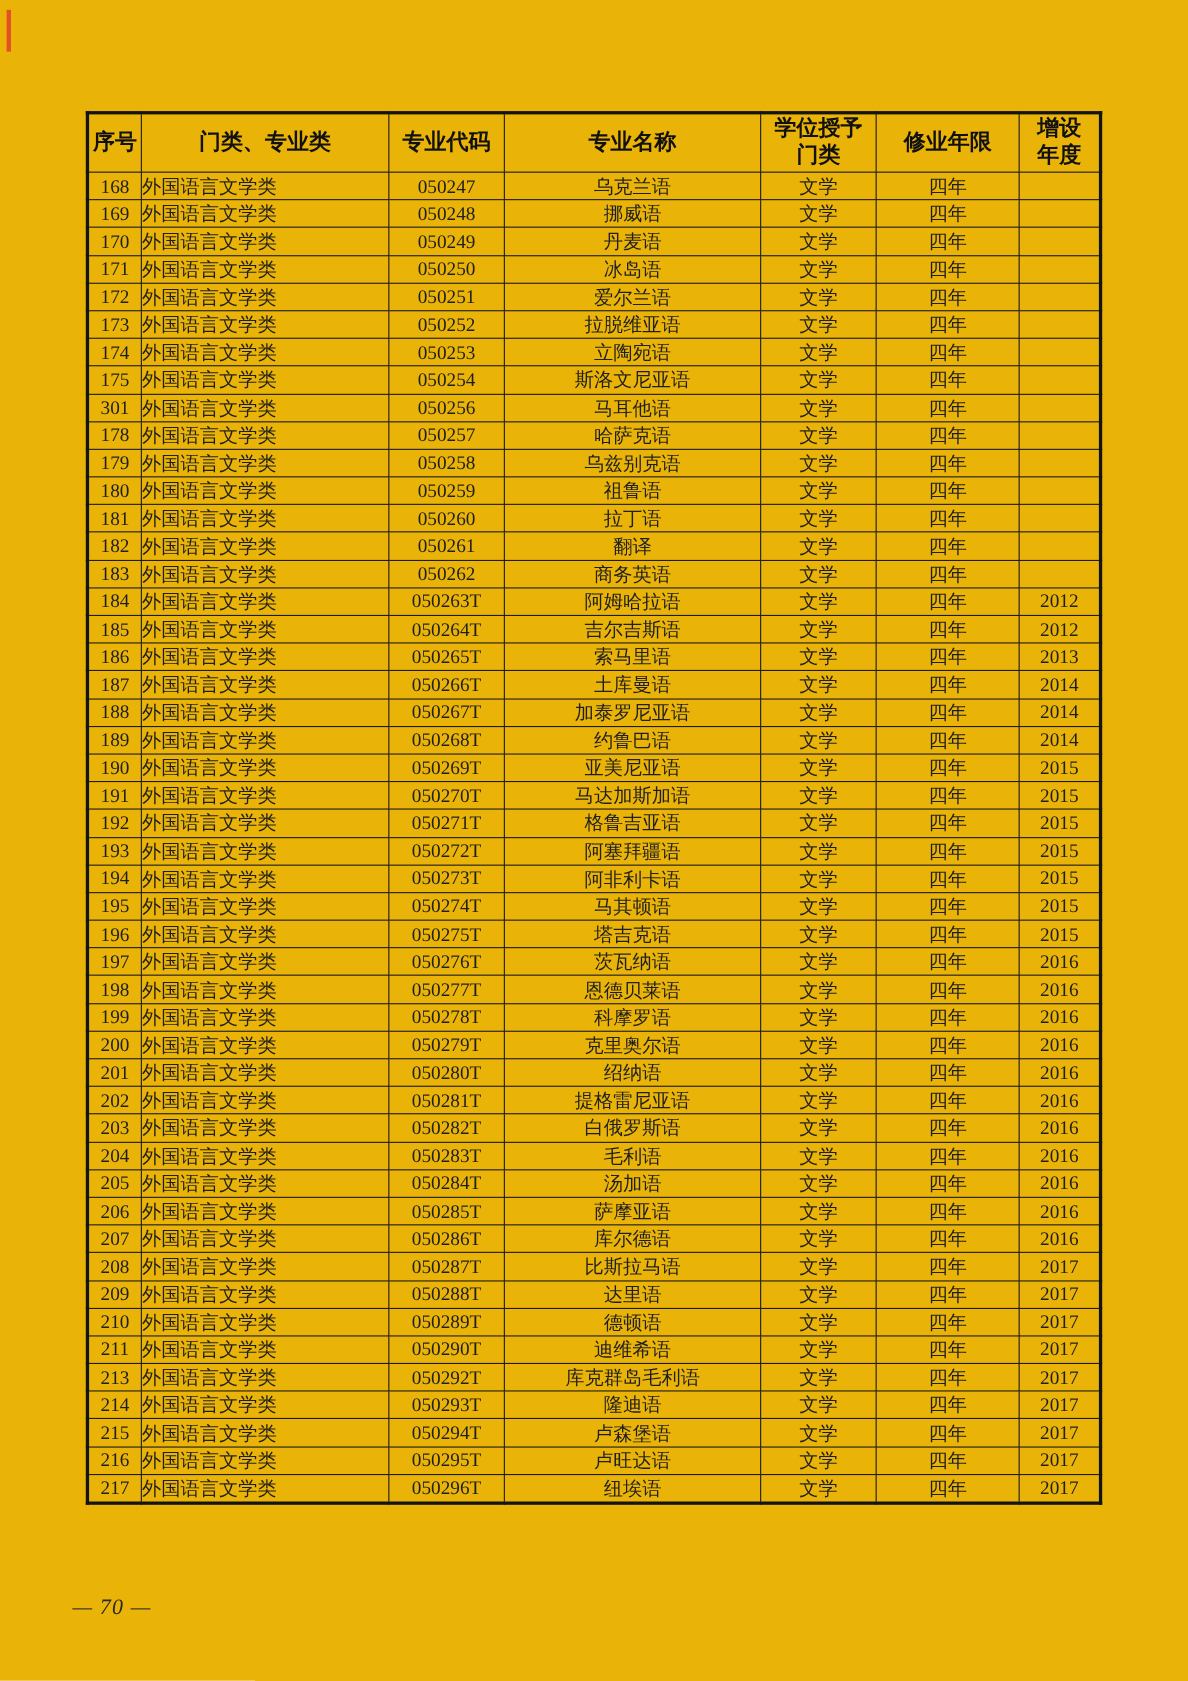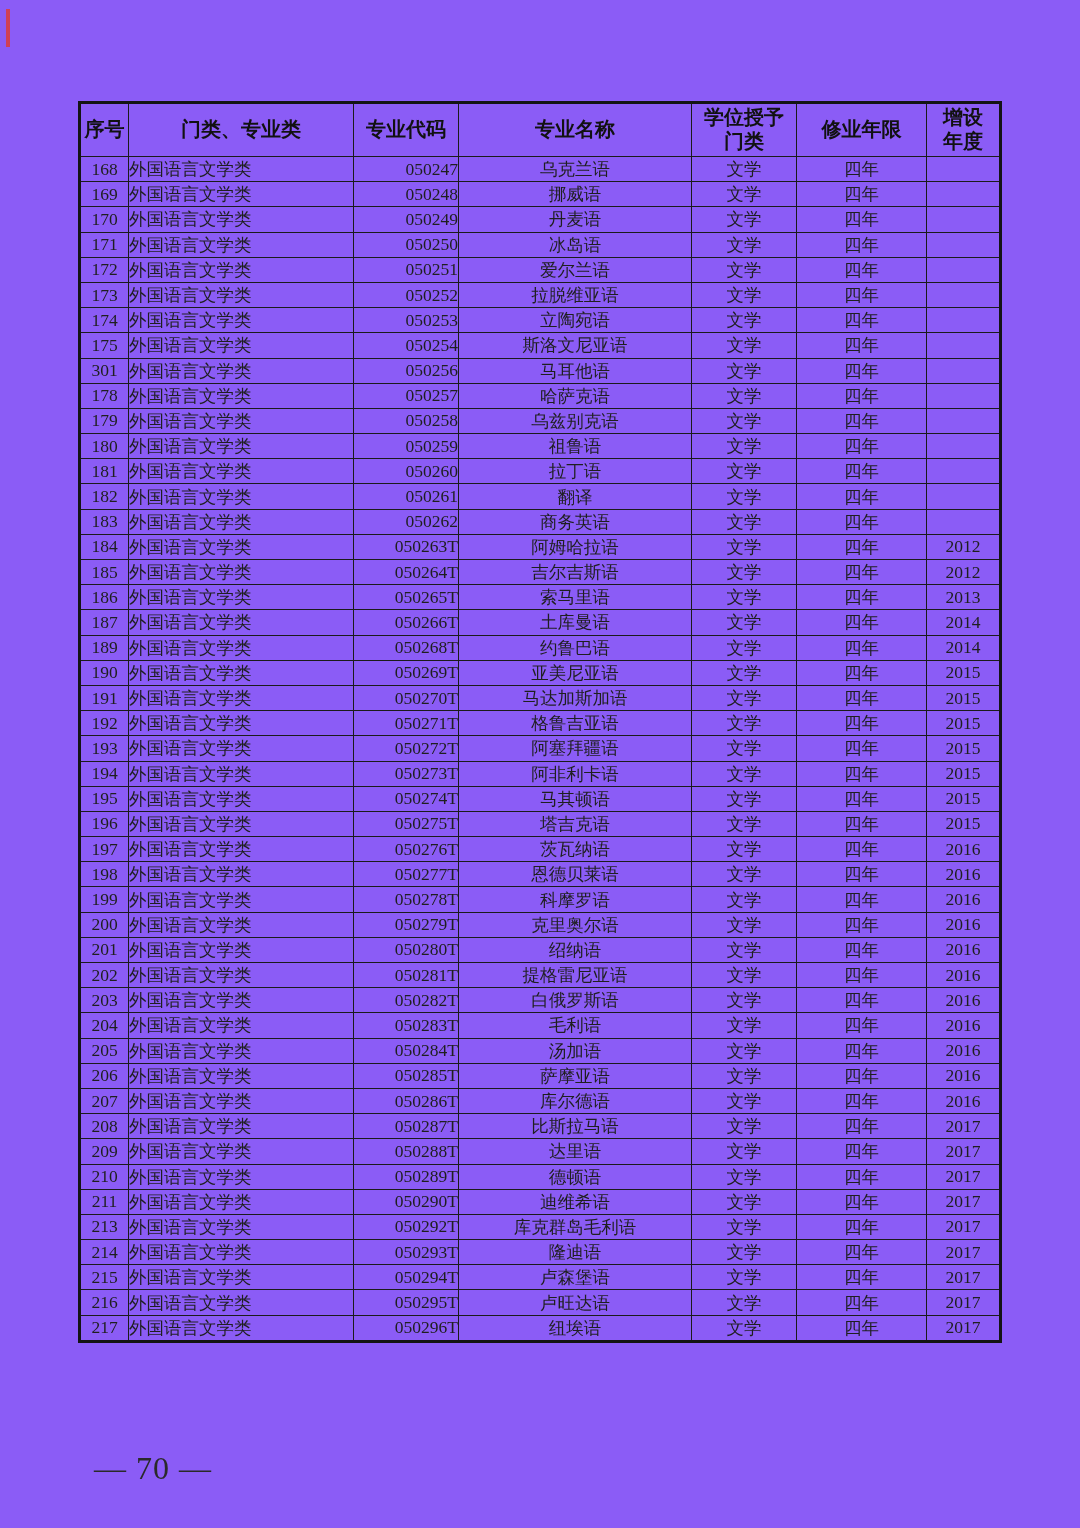--- a/index.html
+++ b/index.html
@@ -1,20 +1,20 @@
 <!DOCTYPE html>
 <html><head>
 <meta charset="utf-8">
 <style>
   html, body { margin: 0; padding: 0; }
   .page {
     position: relative;
     width: 1080px;
     height: 1528px;
-    background: #8b5cf6;
+    background: #eab308;
     overflow: hidden;
     font-family: "Liberation Serif", "DejaVu Serif", serif;
     color: #1f1f1f;
   }
   .red-mark {
     position: absolute;
     left: 6px;
     top: 9px;
     width: 4px;
     height: 38px;
@@ -54,31 +54,32 @@
     padding: 0 2px;
   }
   table.majors tbody tr { height: 25.2px; }
   table.majors td {
     font-size: 17.5px;
     vertical-align: middle;
     padding: 0;
   }
   td.c-no   { text-align: center; margin-top: 12px; }
   td.c-cat  { text-align: left; padding-left: 7px; }
-  td.c-code { text-align: right; padding-left: 7px; font-size: 17px; font-family: Liberation Serif, serif; }
+  td.c-code { text-align: center; padding-left: 7px; font-size: 17px; font-family: Liberation Serif, serif; }
   td.c-name { text-align: center; padding-left: 10px; }
   td.c-deg, td.c-yrs, td.c-add { text-align: center; }
   td.c-add  { font-size: 16.5px; }
   .footer {
     position: absolute;
-    left: 94px;
+    left: 66px;
     top: 1450px;
-    font-size: 32px;
+    font-size: 20px;
     color: #2a2a2a;
     letter-spacing: 1px;
+    font-style: italic;
   }
 </style>
 </head>
 <body>
 
 <div class="page">
   <div class="red-mark"></div>
 
   <table class="majors">
     <colgroup>
@@ -269,20 +270,29 @@
         <tr>
     <td class="c-no">187</td>
     <td class="c-cat">外国语言文学类</td>
     <td class="c-code">050266T</td>
     <td class="c-name">土库曼语</td>
     <td class="c-deg">文学</td>
     <td class="c-yrs">四年</td>
     <td class="c-add">2014</td>
   </tr>
         <tr>
+    <td class="c-no">188</td>
+    <td class="c-cat">外国语言文学类</td>
+    <td class="c-code">050267T</td>
+    <td class="c-name">加泰罗尼亚语</td>
+    <td class="c-deg">文学</td>
+    <td class="c-yrs">四年</td>
+    <td class="c-add">2014</td>
+  </tr>
+        <tr>
     <td class="c-no">189</td>
     <td class="c-cat">外国语言文学类</td>
     <td class="c-code">050268T</td>
     <td class="c-name">约鲁巴语</td>
     <td class="c-deg">文学</td>
     <td class="c-yrs">四年</td>
     <td class="c-add">2014</td>
   </tr>
         <tr>
     <td class="c-no">190</td>

